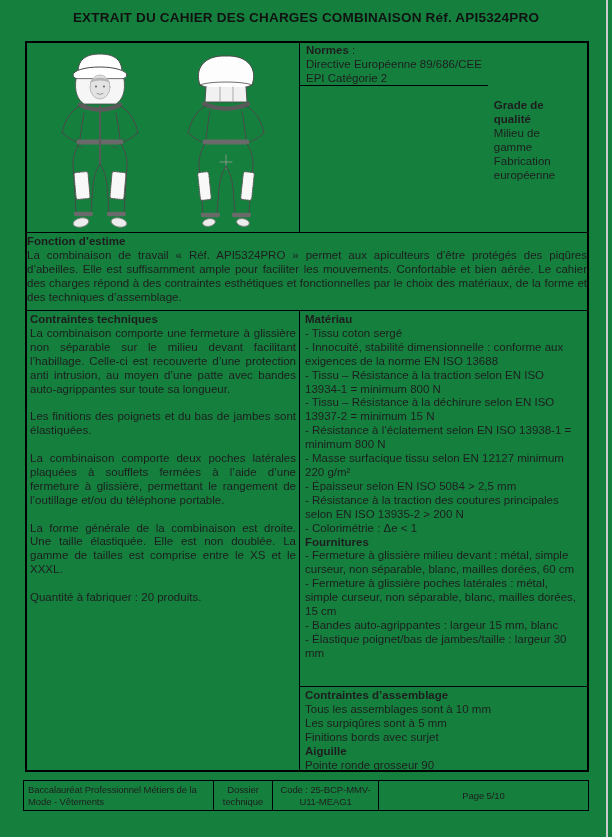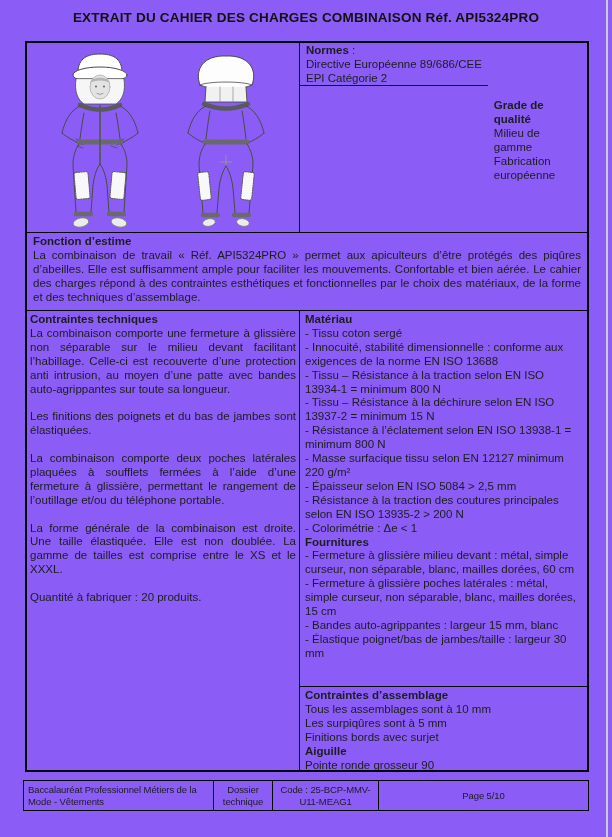--- a/index.html
+++ b/index.html
@@ -1,33 +1,33 @@
 <!DOCTYPE html>
 <html><head>
 <meta charset="utf-8">
 <style>
   html,body { margin:0; padding:0; background:#ffffff; }
   body { width:612px; height:837px; font-family:"Liberation Sans", sans-serif; color:#1d1d1f; }
-  .page { position:relative; width:612px; height:837px; background:#8b5cf6; overflow:hidden; }
+  .page { position:relative; width:612px; height:837px; background:#15803d; overflow:hidden; }
 
   .doc-title { position:absolute; top:10px; left:0; width:612px; text-align:center;
                font-weight:bold; font-size:13.5px; letter-spacing:0.2px; color:#111; }
 
   .main-table { position:absolute; left:25px; top:41px; width:564px; height:731px;
                 border:2px solid #000; box-sizing:border-box; display:flex; flex-direction:column;
                 font-size:11.5px; line-height:13.9px; }
   .row-top { display:flex; height:189px; flex:0 0 auto; border-bottom:1.5px solid #000; }
   .img-cell { width:273px; flex:0 0 auto; border-right:1.5px solid #000; box-sizing:border-box;
               display:flex; align-items:flex-end; justify-content:center; overflow:hidden; }
   .col-right-top { flex:1 1 auto; display:flex; flex-direction:row; min-width:0; }
   .normes { height:43px; flex:0 0 auto; border-bottom:1.5px solid #000; padding:1px 6px 0;
             box-sizing:border-box; overflow:hidden; }
   .grade { flex:1 1 auto; padding:56px 6px 2px; box-sizing:border-box; }
 
-  .fonction { height:78px; flex:0 0 auto; border-bottom:1.5px solid #000; padding:2px 6px;
+  .fonction { height:78px; flex:0 0 auto; border-bottom:1.5px solid #000; padding:2px 0;
               box-sizing:border-box; overflow:hidden; }
 
   .row-cols { flex:1 1 auto; display:flex; min-height:0; }
   .left-col { width:273px; flex:0 0 auto; border-right:1.5px solid #000; box-sizing:border-box;
               padding:2px 3px; overflow:hidden; }
   .left-col p { margin:13.9px 0 0; text-align:justify; }
   .col-right-bottom { flex:1 1 auto; display:flex; flex-direction:column; min-width:0; }
   .materiau { height:376px; flex:0 0 auto; border-bottom:1.5px solid #000; box-sizing:border-box;
               padding:2px 5px; overflow:hidden; }
   .assemblage { flex:1 1 auto; padding:2px 5px; overflow:hidden; }

